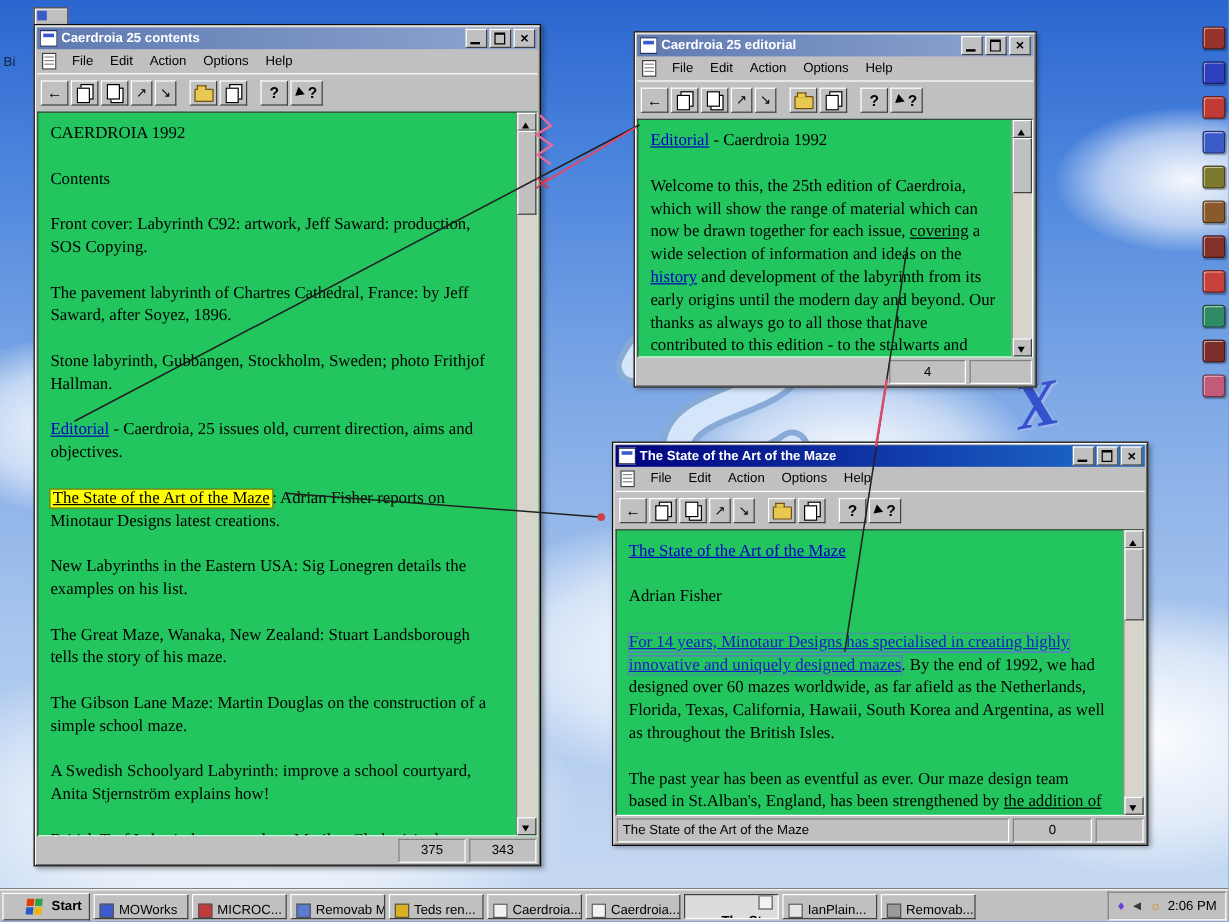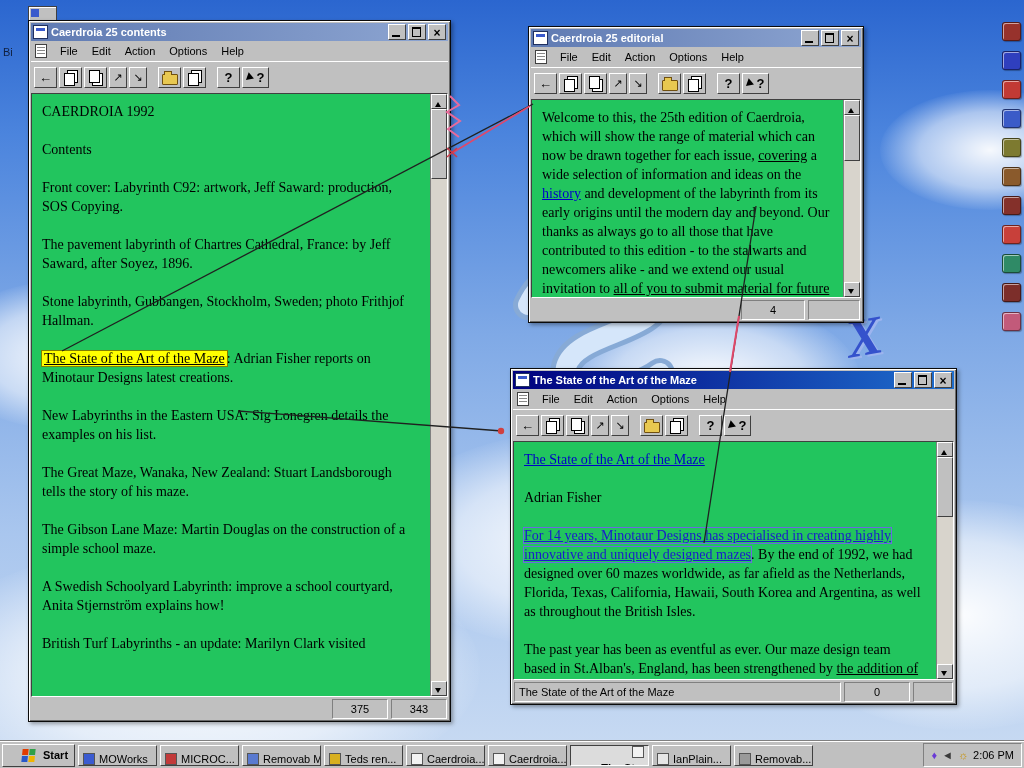--- a/index.html
+++ b/index.html
@@ -170,20 +170,21 @@
           <span>?</span>
         </div>
     </div>
     <div class="body">
       <div class="page">
           <p><span class="s-plain">CAERDROIA 1992</span></p>
           <p><span class="s-plain">Contents</span></p>
           <p><span class="s-plain">Front cover: Labyrinth C92: artwork, Jeff Saward: production, SOS Copying.</span></p>
           <p><span class="s-plain">The pavement labyrinth of Chartres Cathedral, France: by Jeff Saward, after Soyez, 1896.</span></p>
           <p><span class="s-plain">Stone labyrinth, Gubbangen, Stockholm, Sweden; photo Frithjof Hallman.</span></p>
+          <p><span class="s-link">Editorial</span><span class="s-plain"> - Caerdroia, 25 issues old, current direction, aims and objectives.</span></p>
           <p><span class="s-hl">The State of the Art of the Maze</span><span class="s-plain">: Adrian Fisher reports on Minotaur Designs latest creations.</span></p>
           <p><span class="s-plain">New Labyrinths in the Eastern USA: Sig Lonegren details the examples on his list.</span></p>
           <p><span class="s-plain">The Great Maze, Wanaka, New Zealand: Stuart Landsborough tells the story of his maze.</span></p>
           <p><span class="s-plain">The Gibson Lane Maze: Martin Douglas on the construction of a simple school maze.</span></p>
           <p><span class="s-plain">A Swedish Schoolyard Labyrinth: improve a school courtyard, Anita Stjernström explains how!</span></p>
           <p><span class="s-plain">British Turf Labyrinths - an update: Marilyn Clark visited</span></p>
         </div>
       <div class="vscroll">
         <div class="sarrow up"></div>
         <div class="strack">
@@ -242,20 +243,21 @@
         </div>
       <span class="tsep"></span>
       <div class="tool bold">?</div>
       <div class="tool bold wide">
           <span class="arrow-cursor"></span>
           <span>?</span>
         </div>
     </div>
     <div class="body">
       <div class="page">
+          <p><span class="s-link">Editorial</span><span class="s-plain"> - Caerdroia 1992</span></p>
           <p><span class="s-plain">Welcome to this, the 25th edition of Caerdroia, which will show the range of material which can now be drawn together for each issue, </span><span class="s-u">covering</span><span class="s-plain"> a wide selection of information and ideas on the </span><span class="s-link">history</span><span class="s-plain"> and development of the labyrinth from its early origins until the modern day and beyond. Our thanks as always go to all those that have contributed to this edition - to the stalwarts and newcomers alike - and we extend our usual invitation to </span><span class="s-u">all of you to submit material for future issues.</span></p>
         </div>
       <div class="vscroll">
         <div class="sarrow up"></div>
         <div class="strack">
             <div class="sthumb" style="height:46px;"></div>
           </div>
         <div class="sarrow down"></div>
       </div>
     </div>

